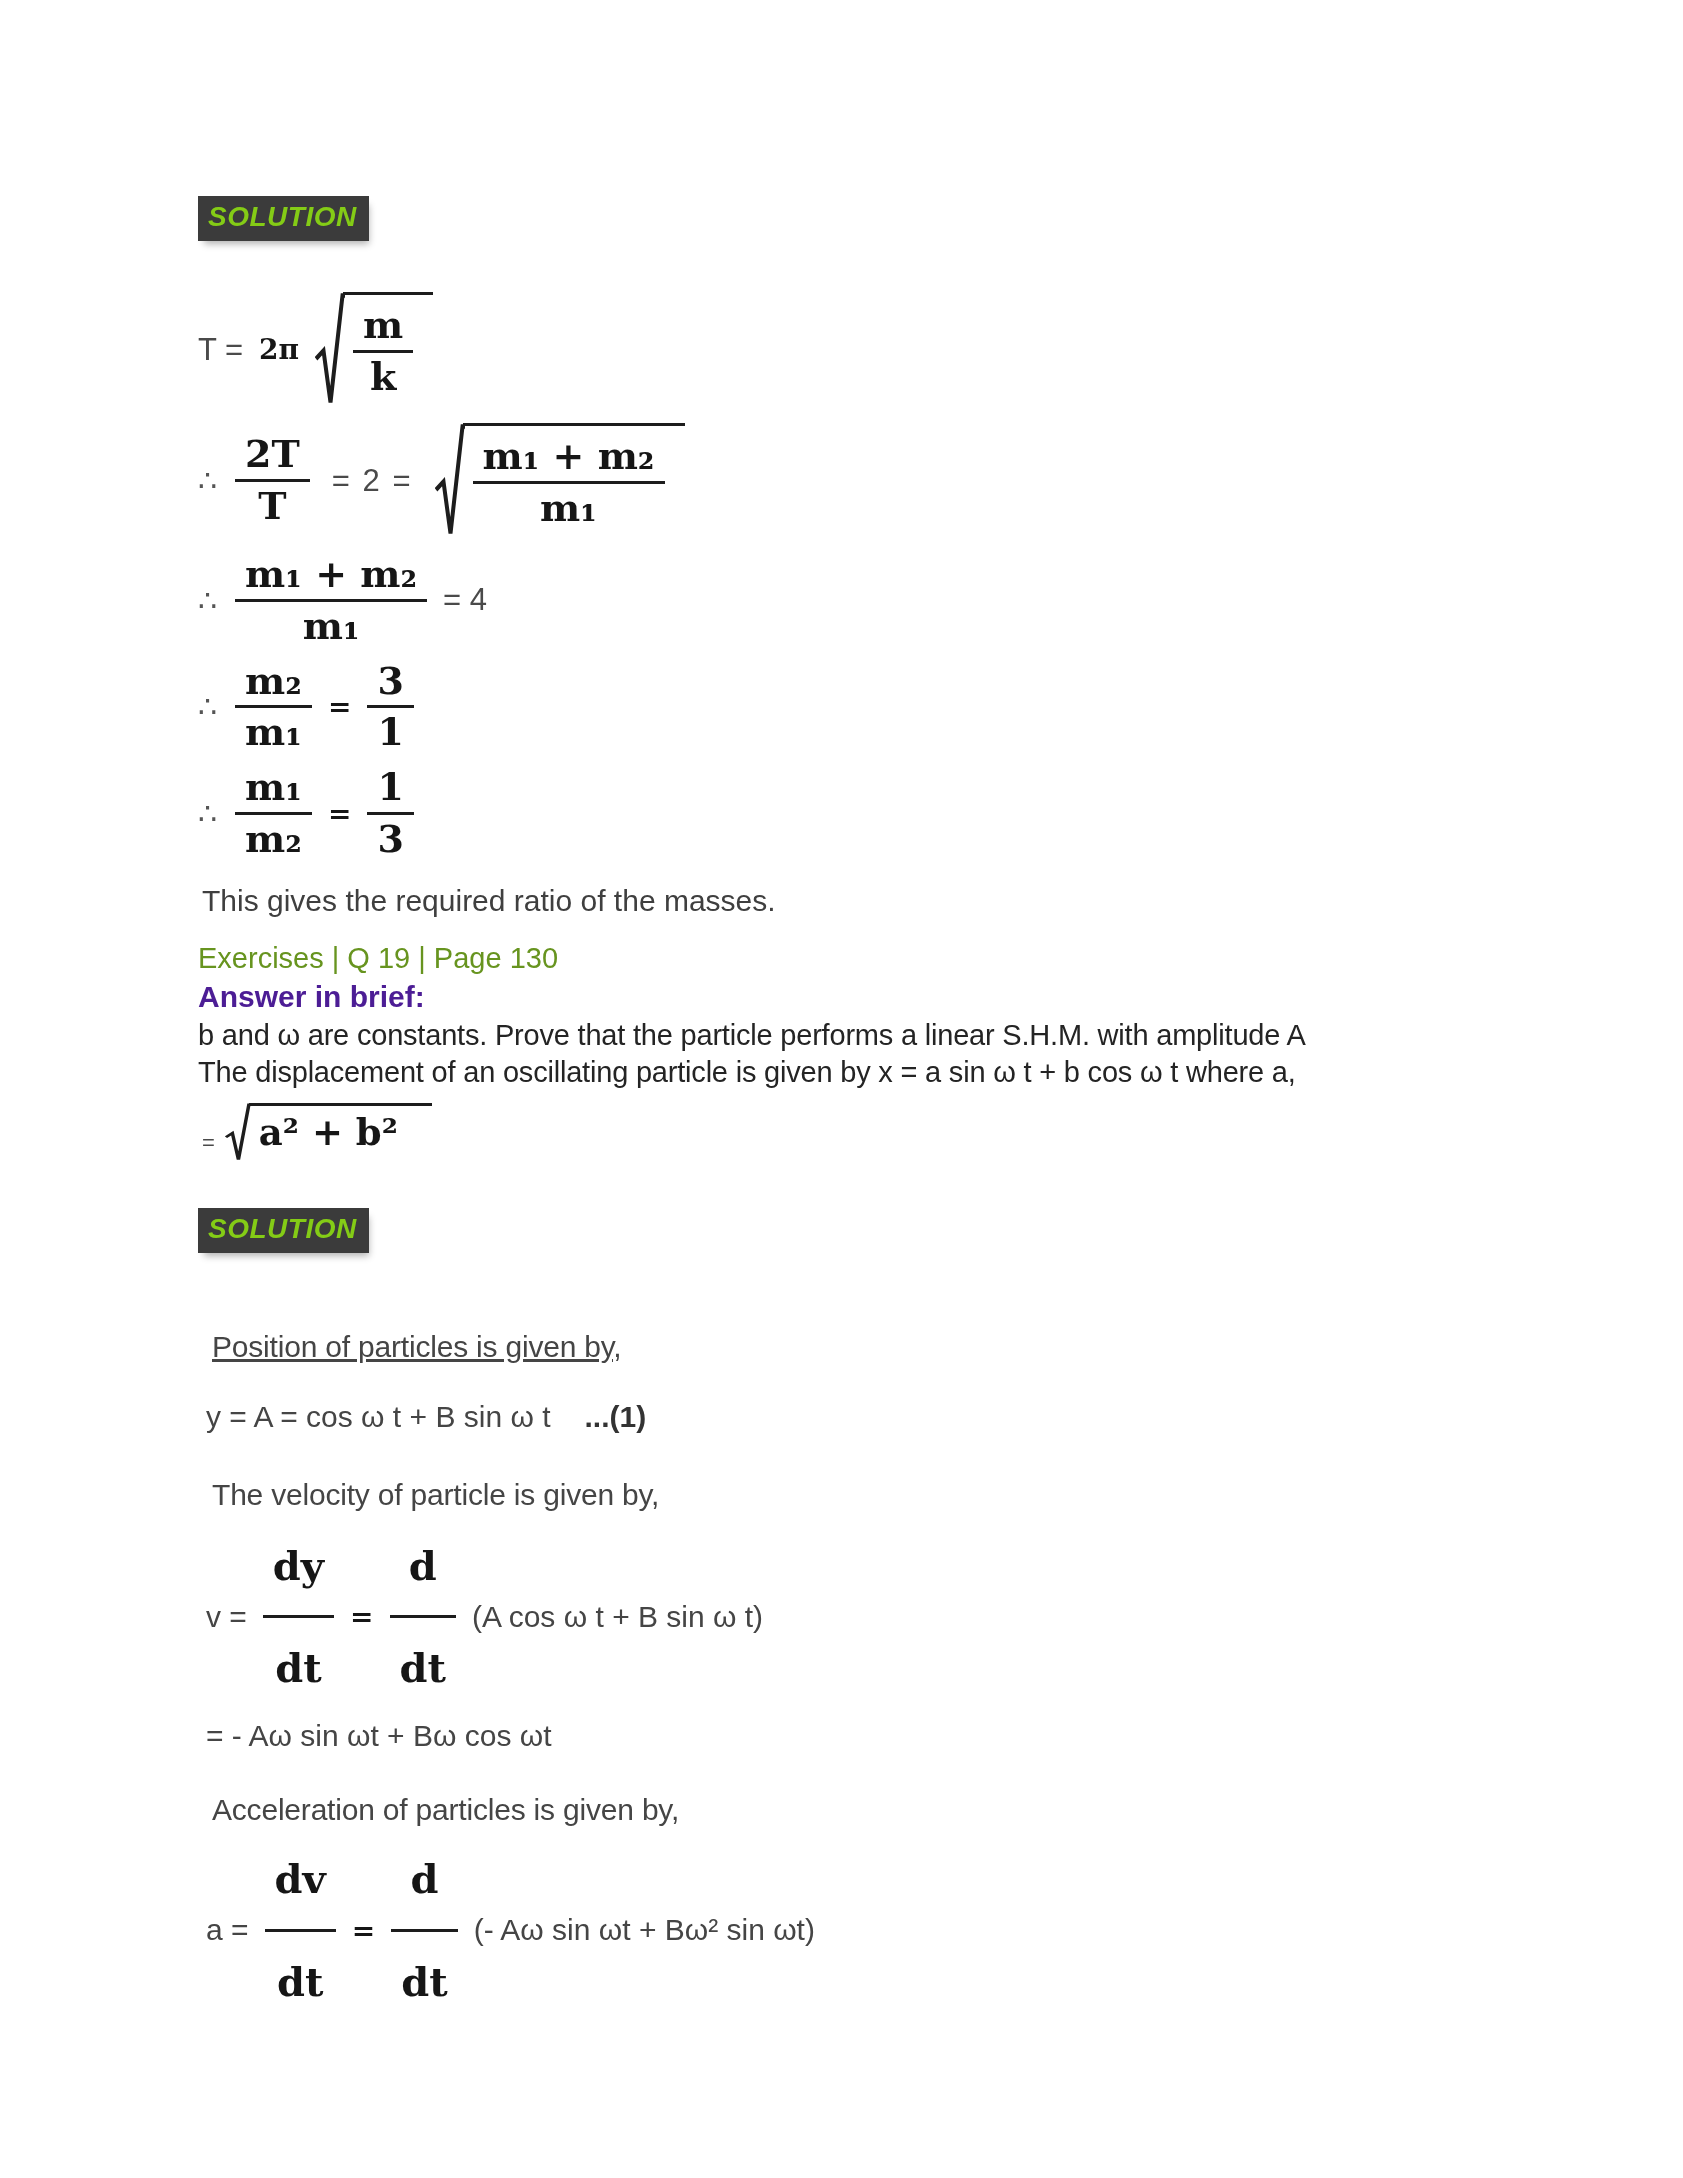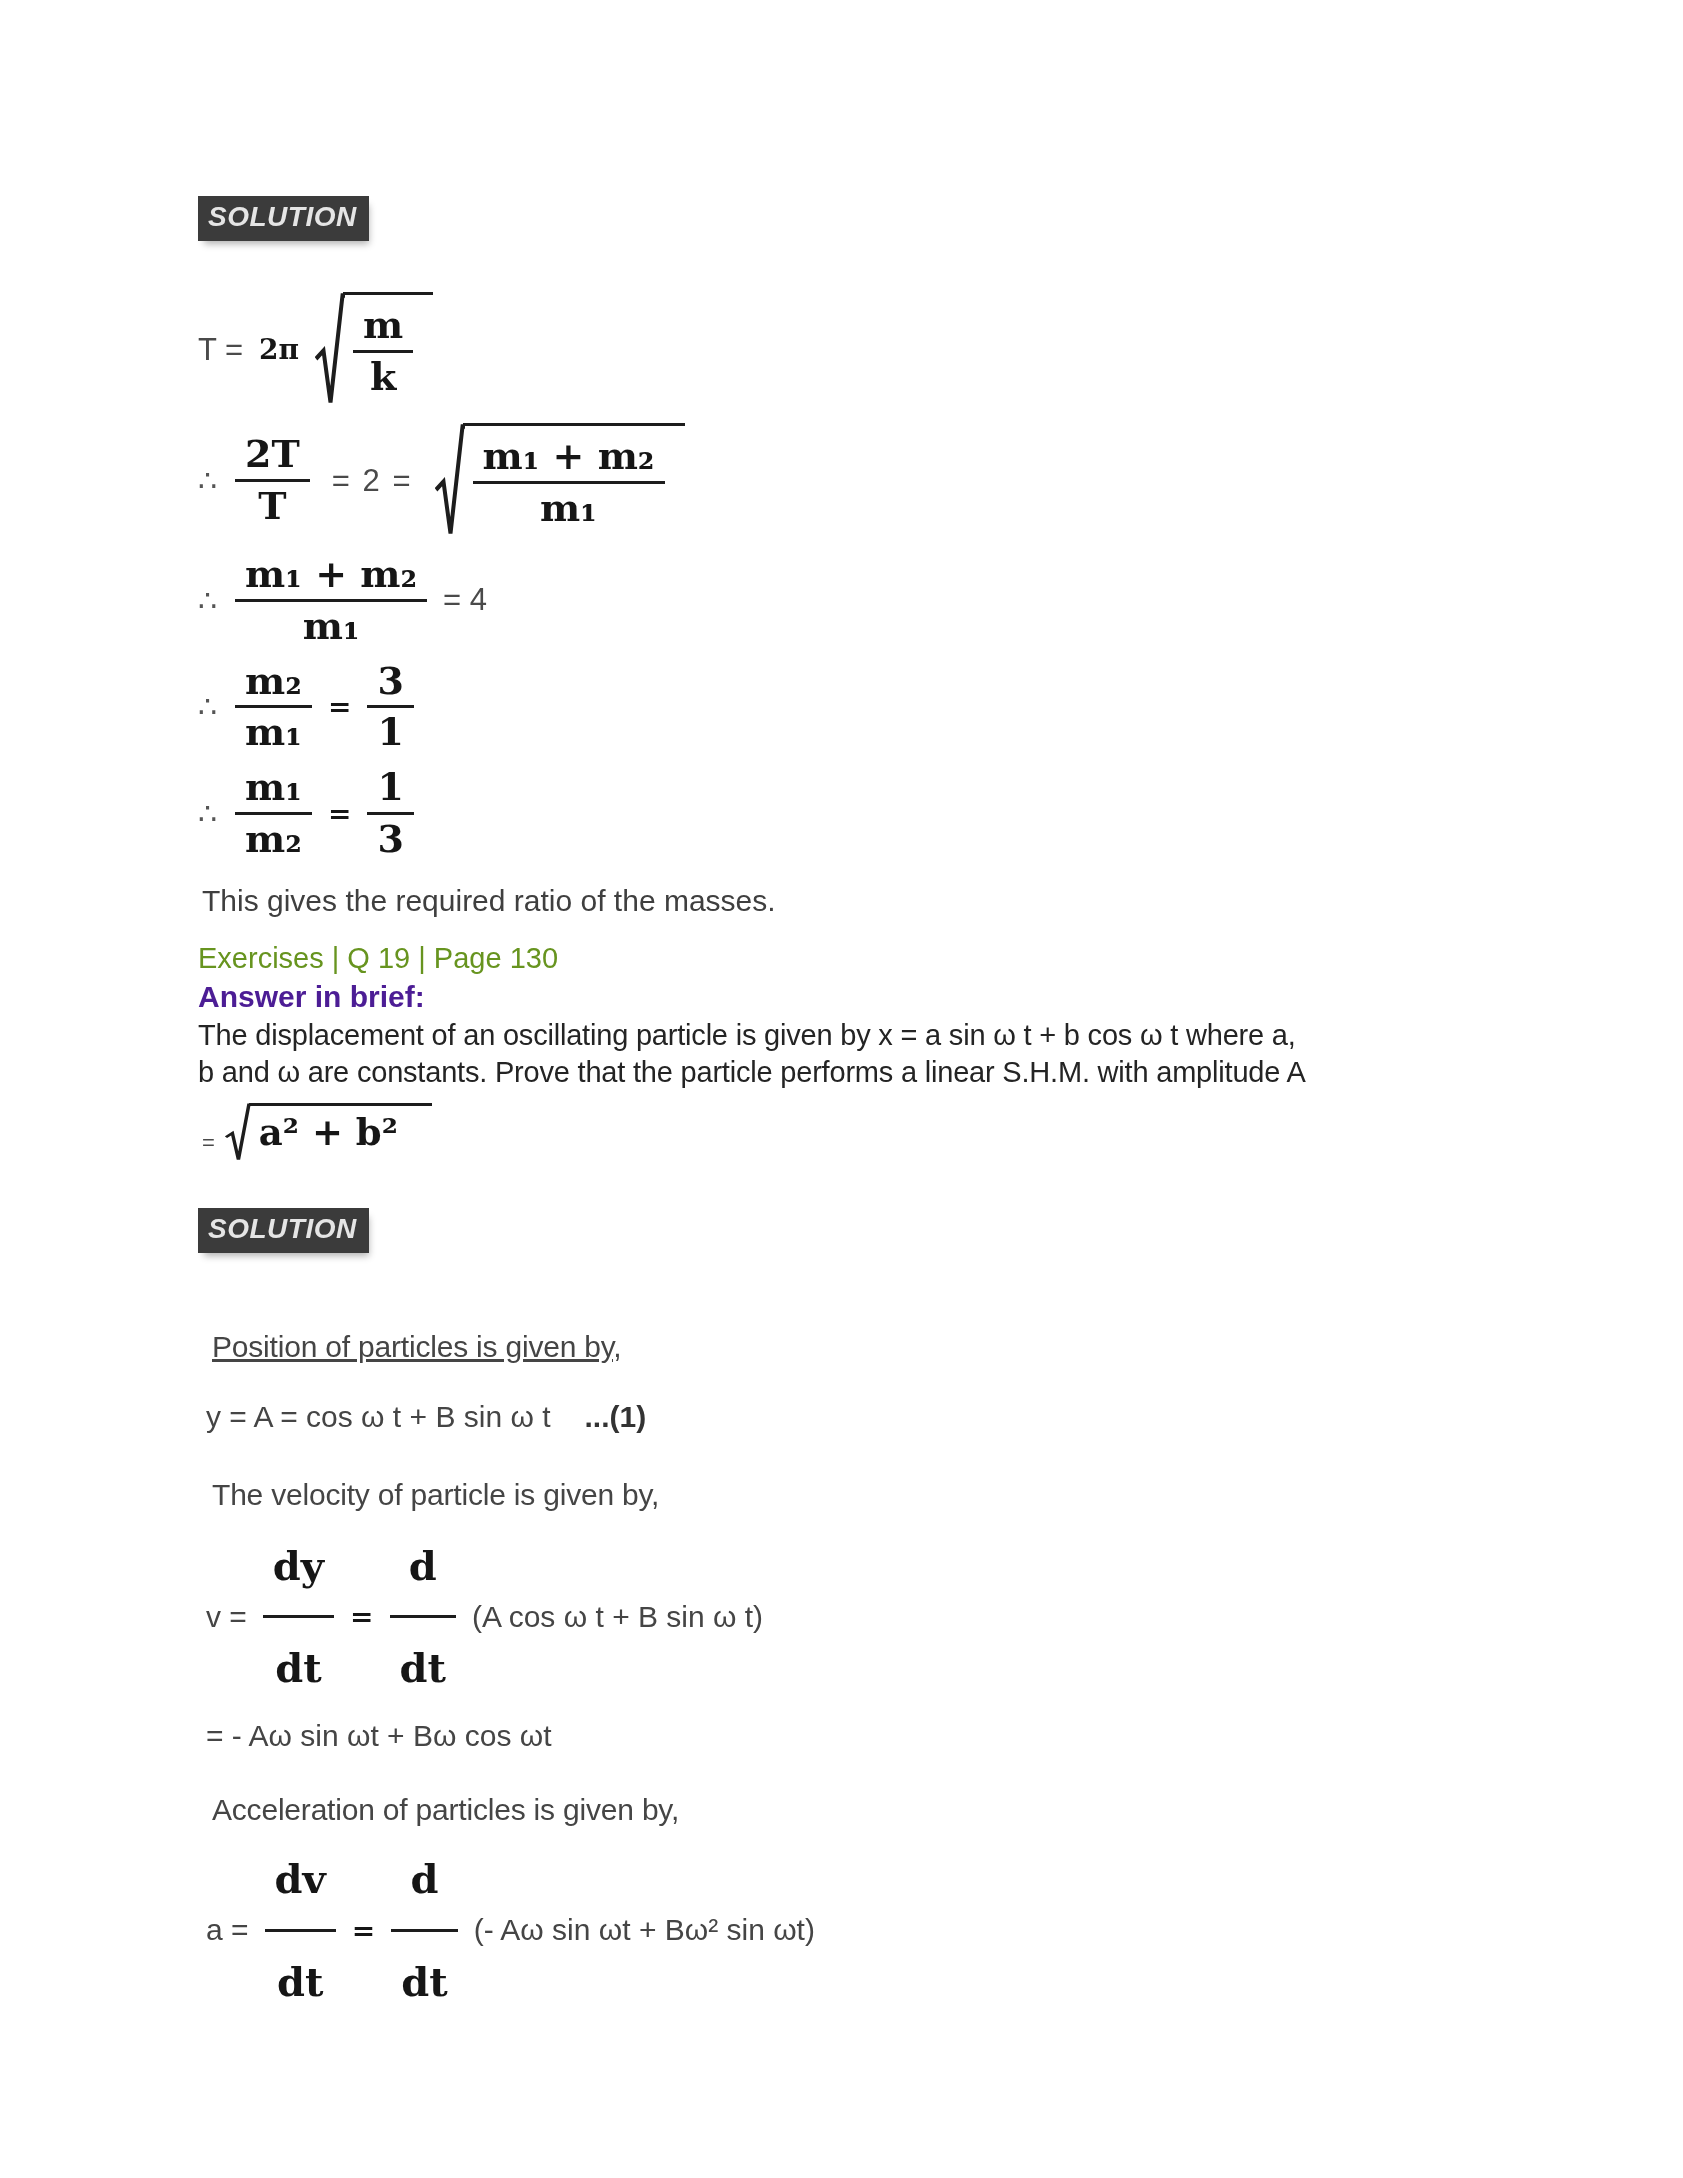--- a/index.html
+++ b/index.html
@@ -8,21 +8,21 @@
     width:1683px; height:2178px; overflow:hidden;
     font-family:"Liberation Sans", sans-serif;
     color:#3d3d3d;
   }
   .content { padding:196px 59px 0 198px; }
 
   
   .sol-badge {
     display:inline-block;
     background:#3b3b3b;
-    color:#e5e5e5;
+    color:#84cc16;
     font-style:italic;
     font-weight:bold;
     font-size:28px;
     letter-spacing:0.5px;
     padding:5px 12px 8px 10px;
     box-shadow:3px 6px 7px -3px rgba(0,0,0,0.3);
   }
   .badge-wrap1 { margin-bottom:51px; }
   .badge-wrap2 { margin-bottom:77px; margin-top:2px; }
 
@@ -159,22 +159,22 @@
       <span class="num">1</span>
       <span class="bar"></span>
       <span class="den">3</span>
     </span>
   </div>
 
   <div class="closing">This gives the required ratio of the masses.</div>
 
   <div class="ex-heading">Exercises | Q 19 | Page 130</div>
   <div class="ex-sub">Answer in brief:</div>
+  <div class="q-line">b and ω are constants. Prove that the particle performs a linear S.H.M. with amplitude A</div>
   <div class="q-line">The displacement of an oscillating particle is given by x = a sin ω t + b cos ω t where a,</div>
-  <div class="q-line">b and ω are constants. Prove that the particle performs a linear S.H.M. with amplitude A</div>
 
   <div class="amp-row">
     <span class="amp-prefix">=</span>
     <span class="radical">
       <svg class="surd surd-short" viewBox="0 0 30 100" preserveAspectRatio="none">
           <path d="M1 58 L8.5 51 L15.5 96 L27.5 3 L30 3"></path>
         </svg>
       <span class="radicand-text math">a² + b²</span>
     </span>
   </div>

